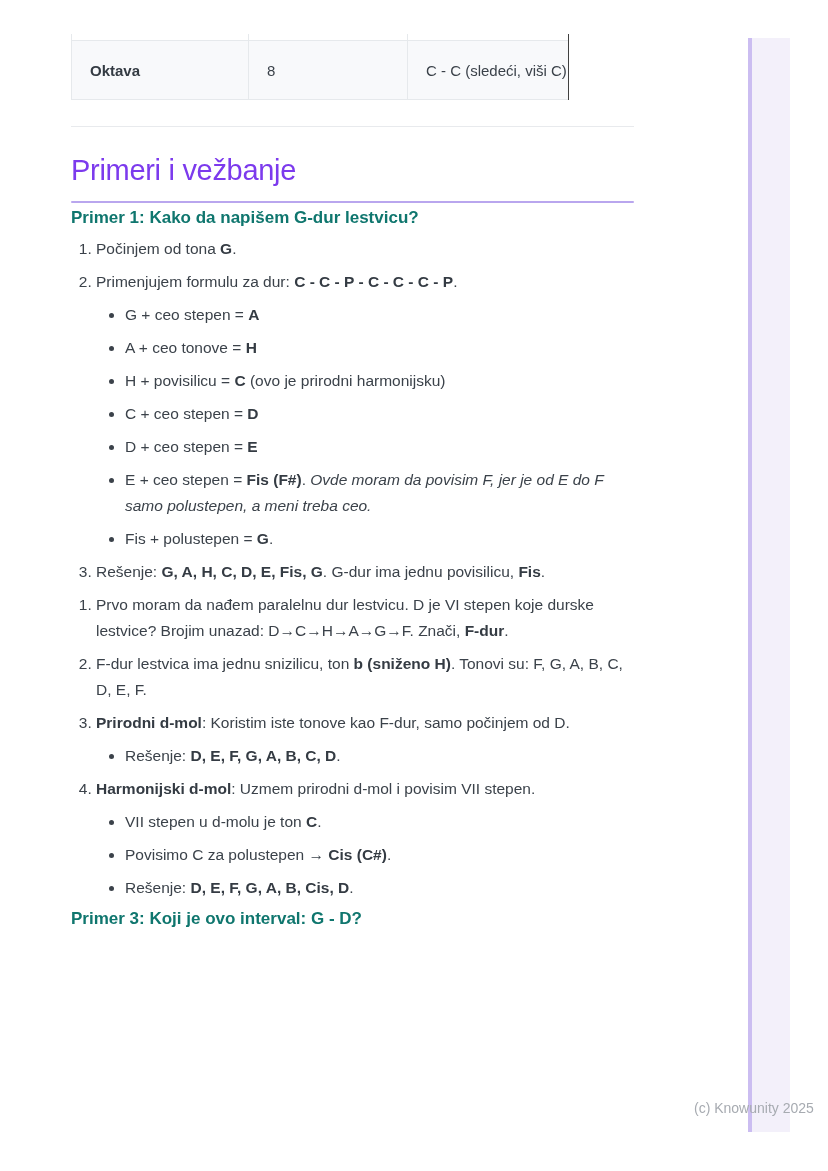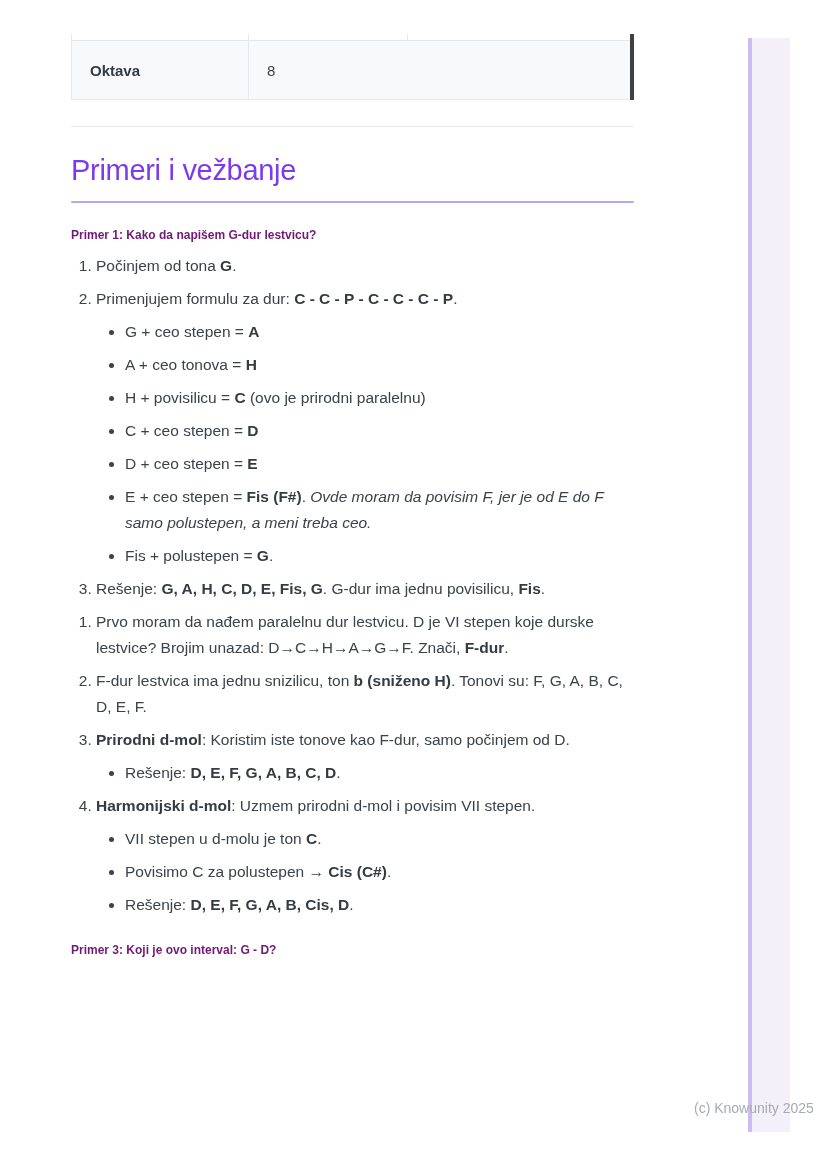--- a/index.html
+++ b/index.html
@@ -12,42 +12,42 @@
     font-family:"Liberation Sans","DejaVu Sans",sans-serif;
     color:#3b424a;
   }
   .content {
     position:absolute;
     left:71px; top:34px;
     width:563px;
   }
 
   
-  .tbl { width:563px; border-left:1px solid #e6e9ec; border-right:4px solid #404040; }
+  .tbl { width:498px; border-left:1px solid #e6e9ec; border-right:1px solid #404040; }
   .trow { display:grid; grid-template-columns:176px 159px 228px; }
   .trow.partial { height:6px; background:#ffffff; }
   .trow.partial .tcell { border-bottom:none; }
   .trow.main { background:#f8f9fb; border-top:1px solid #e6e9ec; border-bottom:1px solid #e6e9ec; }
   .tcell { padding:21px 16px 20px 18px; font-size:15px; line-height:17px; }
   .tcell + .tcell { border-left:1px solid #e6e9ec; }
   .trow.partial .tcell { padding:0; }
 
   .hr-divider { border:none; border-top:1px solid #e8eaed; margin-top:26px; }
 
   
   h2.section-title {
     margin-top:24px;
     font-size:29px; line-height:38px;
     font-weight:400; letter-spacing:-0.3px;
     color:#7c3aed;
   }
   .accent-rule { height:2px; background:#b9a6ee; margin-top:12px; border-radius:1px; }
 
   
-  h4.ex-title { margin-top:21px; font-size:12px; line-height:22px; font-weight:700; color:#701a75; }
+  h4.ex-title { margin-top:4px; font-size:17px; line-height:22px; font-weight:700; color:#0f766e; }
   ol.steps { margin-top:4px; padding-left:25px; font-size:15.5px; }
   ol.steps > li { margin:7px 0; line-height:26px; }
   ul.subs { list-style:disc; padding-left:29px; margin:0; }
   ul.subs > li { margin:7px 0; line-height:26px; }
   .b { font-weight:700; color:#343b43; }
   .i { font-style:italic; }
 
   
   .page-preview {
     position:absolute; top:38px; left:748px;
@@ -77,37 +77,38 @@
 
     <div class="tbl">
       <div class="trow partial">
         <div class="tcell"></div>
         <div class="tcell"></div>
         <div class="tcell"></div>
       </div>
       <div class="trow main">
         <div class="tcell"><span class="b">Oktava</span></div>
         <div class="tcell"><span>8</span></div>
+        <div class="tcell"><span>C - C (sledeći, viši C)</span></div>
       </div>
     </div>
 
     <hr class="hr-divider">
 
     <h2 class="section-title">Primeri i vežbanje</h2>
     <div class="accent-rule"></div>
 
     <h4 class="ex-title">Primer 1: Kako da napišem G-dur lestvicu?</h4>
     <ol class="steps">
       <li><span>Počinjem od tona </span><span class="b">G</span><span>.</span></li>
       <li>
         <span><span>Primenjujem formulu za dur: </span><span class="b">C - C - P - C - C - C - P</span><span>.</span></span>
         <ul class="subs">
           <li><span>G + ceo stepen = </span><span class="b">A</span></li>
-          <li><span>A + ceo tonova = </span><span class="b">H</span></li>
-          <li><span>H + povisilicu = </span><span class="b">C</span><span> (ovo je prirodni paralelnu)</span></li>
+          <li><span>A + ceo tonove = </span><span class="b">H</span></li>
+          <li><span>H + povisilicu = </span><span class="b">C</span><span> (ovo je prirodni harmonijsku)</span></li>
           <li><span>C + ceo stepen = </span><span class="b">D</span></li>
           <li><span>D + ceo stepen = </span><span class="b">E</span></li>
           <li><span>E + ceo stepen = </span><span class="b">Fis (F#)</span><span>. </span><span class="i">Ovde moram da povisim F, jer je od E do F samo polustepen, a meni treba ceo.</span></li>
           <li><span>Fis + polustepen = </span><span class="b">G</span><span>.</span></li>
         </ul>
       </li>
       <li><span>Rešenje: </span><span class="b">G, A, H, C, D, E, Fis, G</span><span>. G-dur ima jednu povisilicu, </span><span class="b">Fis</span><span>.</span></li>
     </ol>
 
     <ol class="steps">

